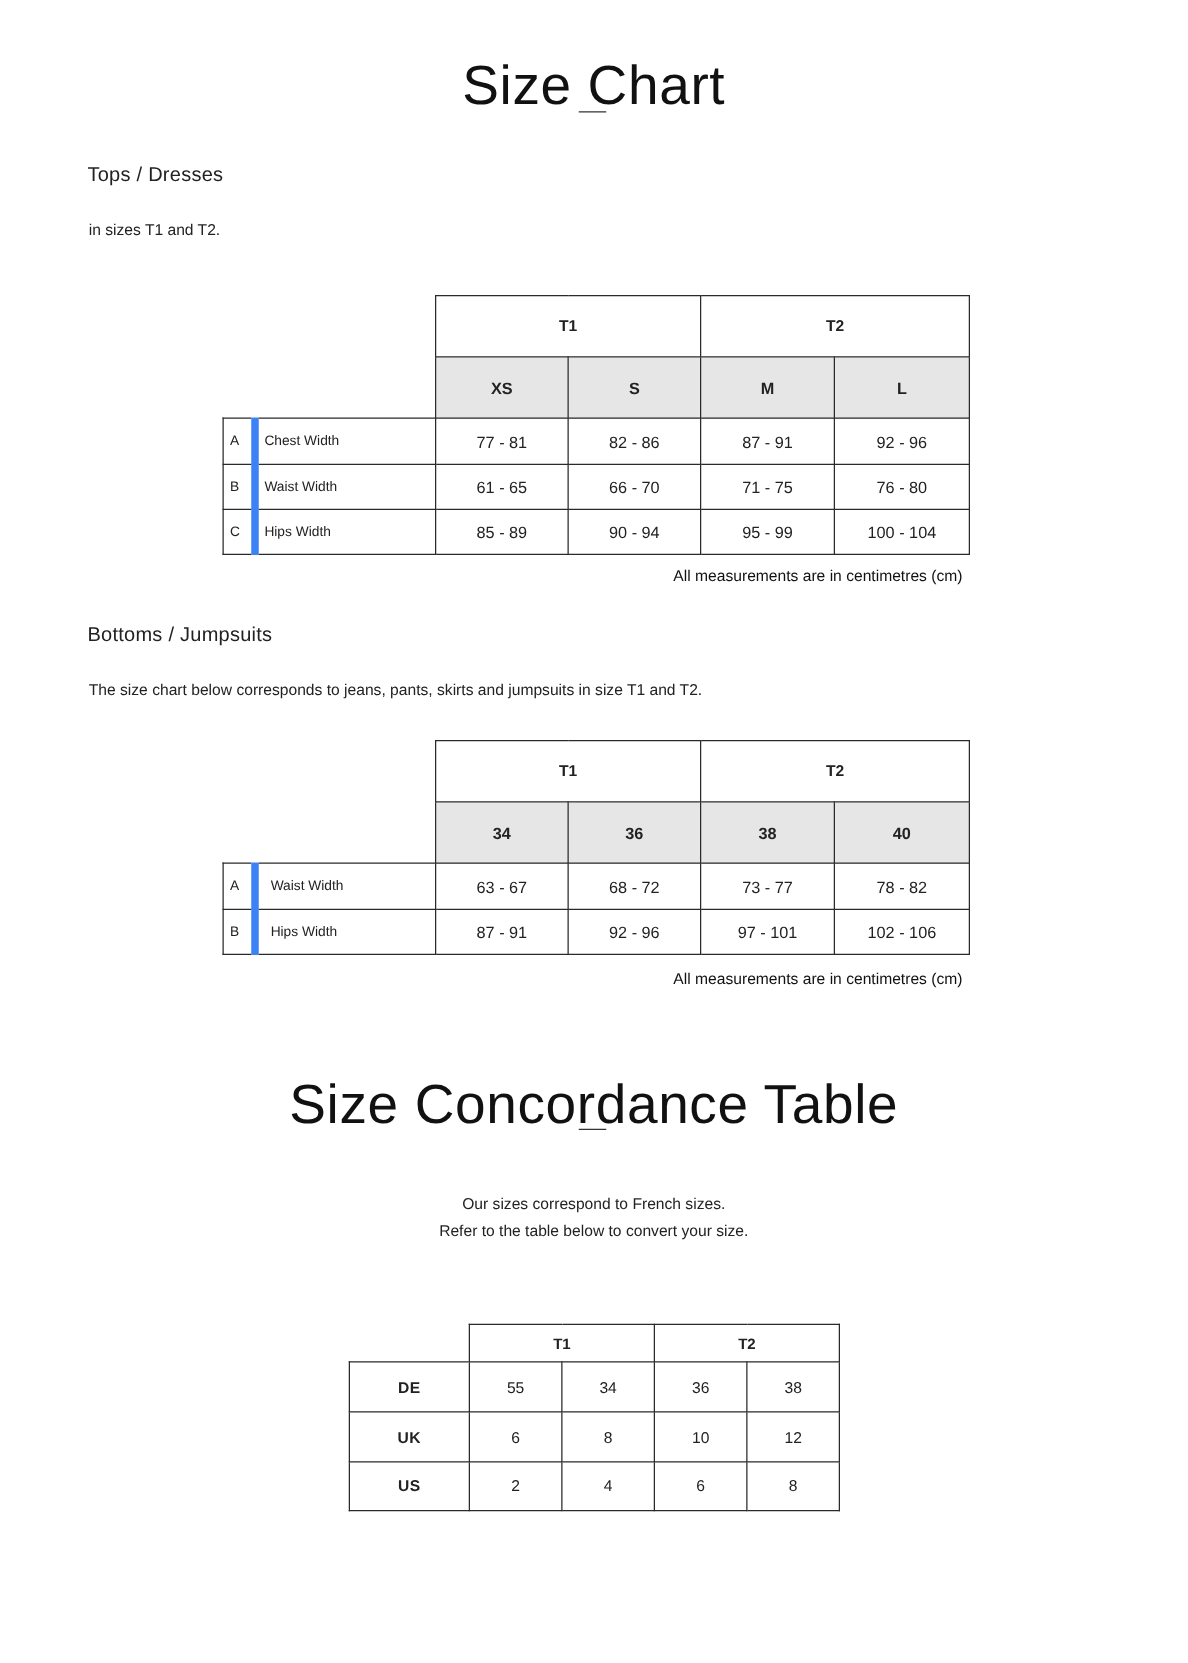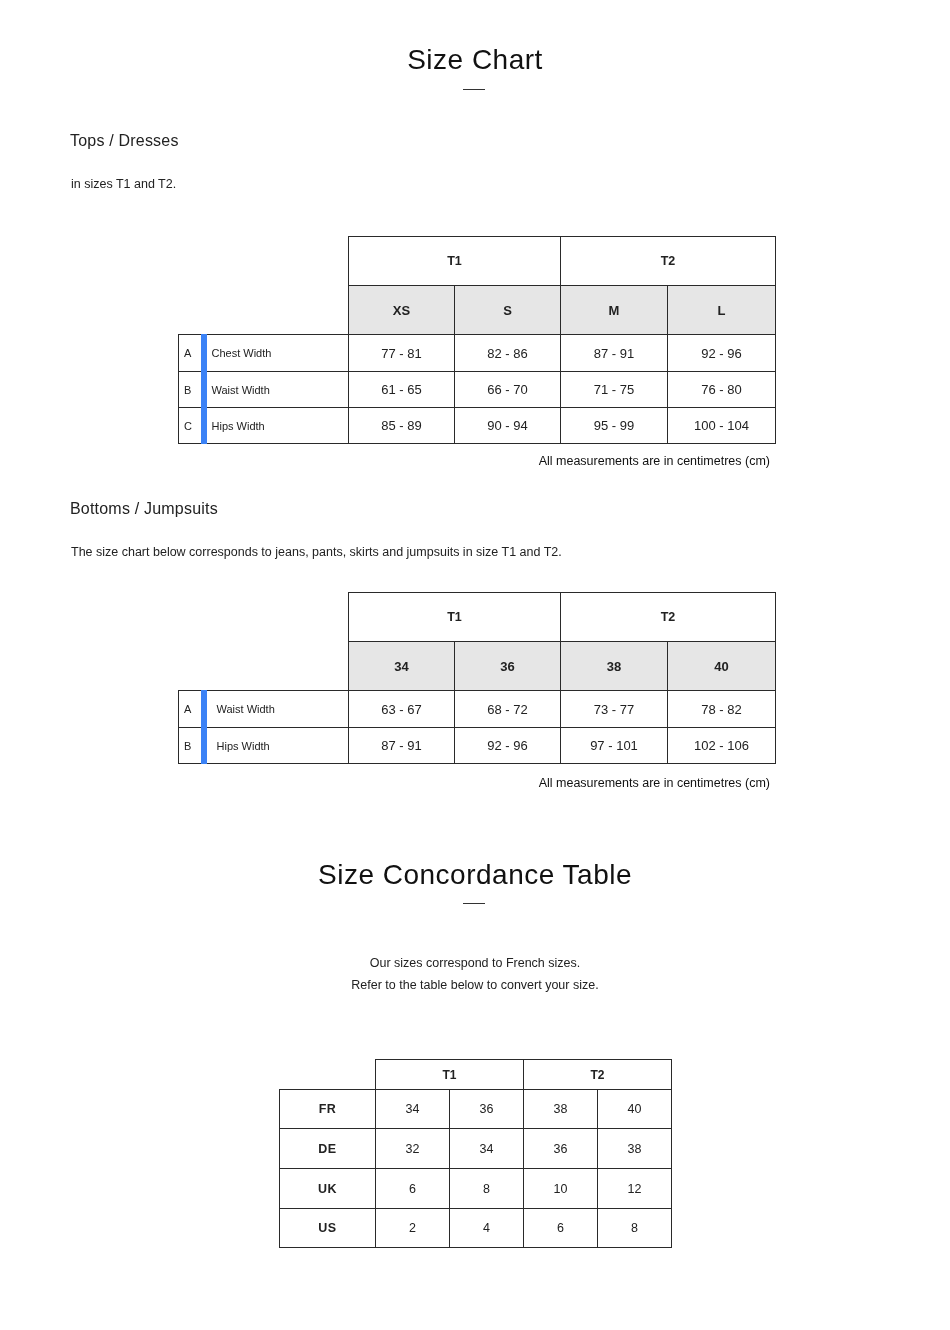--- a/index.html
+++ b/index.html
@@ -1,19 +1,19 @@
 <!DOCTYPE html>
 <html><head>
 <meta charset="utf-8">
 <style>
   * { box-sizing: border-box; margin: 0; padding: 0; }
   html, body { width: 950px; height: 1330px; background: #ffffff; }
   body { position: relative; font-family: "Liberation Sans", "DejaVu Sans", sans-serif; color: #1a1a1a; overflow: hidden; }
 
-  .main-title { position: absolute; left: 0; width: 950px; text-align: center; font-size: 28px; font-weight: 400; letter-spacing: 0.5px; color: #111; }
+  .main-title { position: absolute; left: 0; width: 950px; text-align: center; font-size: 44px; font-weight: 400; letter-spacing: 0.5px; color: #111; }
   .title-rule { position: absolute; height: 1px; background: #333; width: 22px; }
 
   .section-title { position: absolute; left: 70px; font-size: 16px; color: #222; letter-spacing: 0.2px; }
   .section-desc { position: absolute; left: 71px; font-size: 12.5px; line-height: 16px; color: #222; width: 680px; }
 
   table.grid { position: absolute; border-collapse: collapse; table-layout: fixed; }
   table.grid td { border: 1.5px solid #2a2a2a; text-align: center; font-size: 13px; color: #222; vertical-align: middle; }
   table.grid td.blank { border: none; }
   table.grid td.group { font-weight: 700; font-size: 12.5px; }
   table.grid td.size { background: #e6e6e6; font-weight: 700; font-size: 13px; }
@@ -148,30 +148,23 @@
       <col style="width:74px">
       <col style="width:74px">
       <col style="width:74px">
   </colgroup>
   <tbody>
       <tr style="height:30px;">
     <td class="blank"></td>
     <td class="group" colspan="2">T1</td>
     <td class="group" colspan="2">T2</td>
   </tr>
-  <tr style="height:39px;">
-    <td class="country">FR</td>
-    <td>34</td>
-    <td>36</td>
-    <td>38</td>
-    <td>40</td>
-  </tr>
   <tr style="height:40px;">
     <td class="country">DE</td>
-    <td>32</td>
+    <td>55</td>
     <td>34</td>
     <td>36</td>
     <td>38</td>
   </tr>
   <tr style="height:40px;">
     <td class="country">UK</td>
     <td>6</td>
     <td>8</td>
     <td>10</td>
     <td>12</td>

